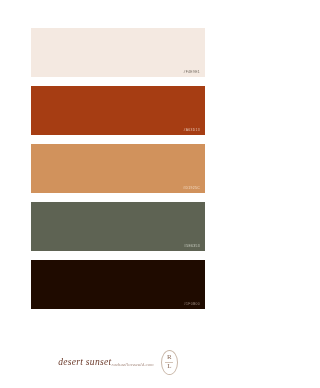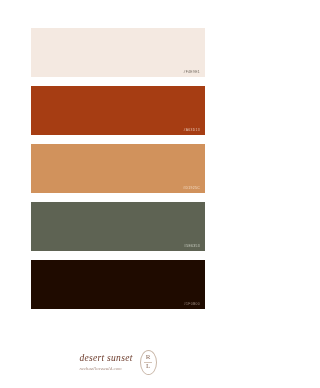--- a/index.html
+++ b/index.html
@@ -56,22 +56,22 @@
     width: 236px;
     height: 44px;
     display: flex;
     align-items: center;
     justify-content: center;
     gap: 7px;
   }
 
   .brand-text {
     display: flex;
-    flex-direction: column;
-    align-items: flex-start;
+    flex-direction: row;
+    align-items: flex-end;
     justify-content: center;
   }
 
   .brand-title {
     font-family: "Liberation Serif", serif;
     font-style: italic;
     font-size: 9.5px;
     color: #6b3a2a;
     letter-spacing: 0.3px;
     line-height: 1.1;

